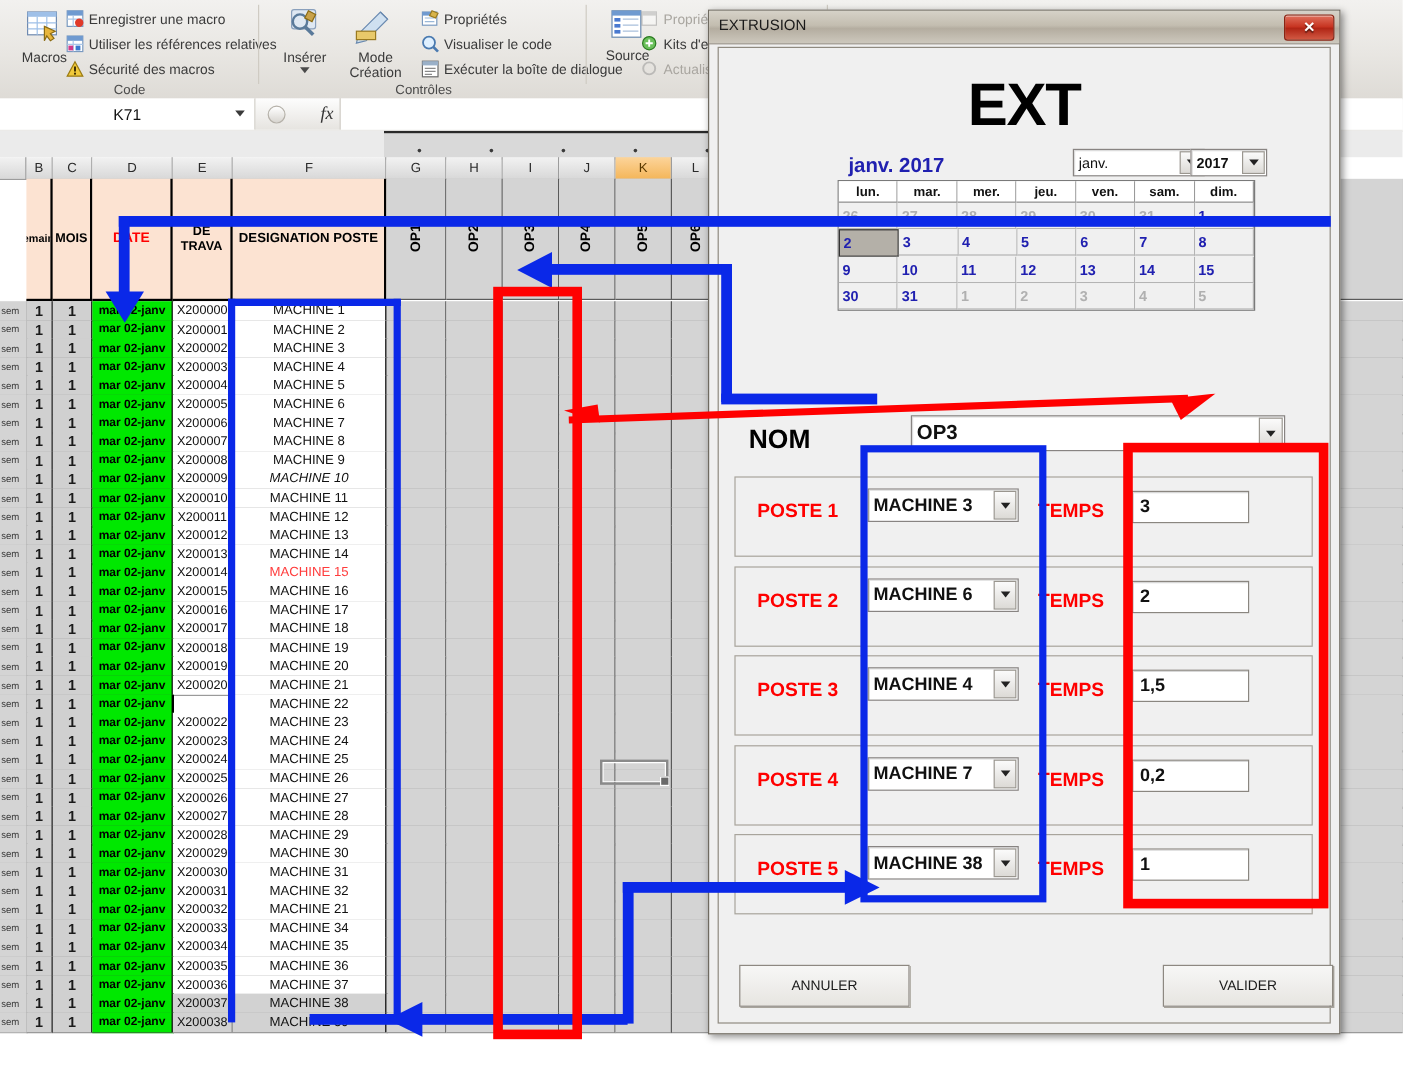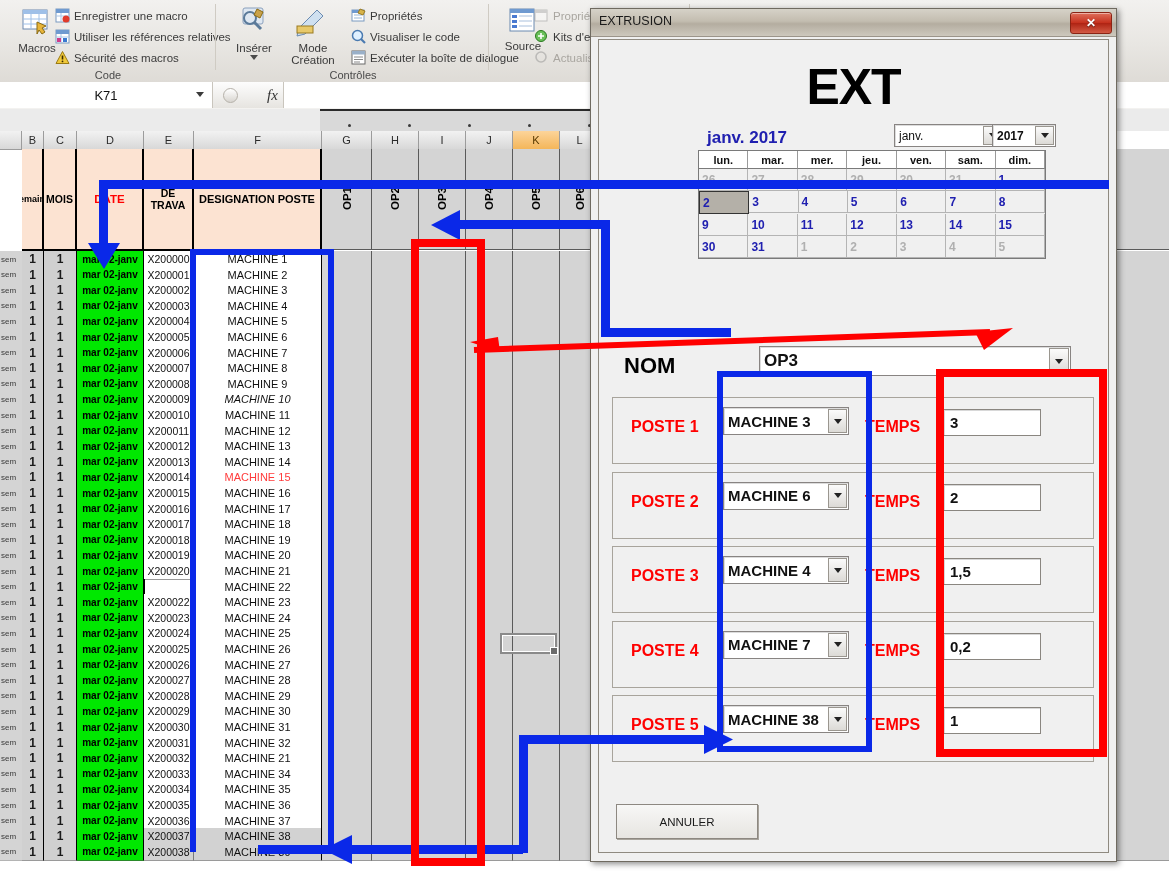--- a/index.html
+++ b/index.html
@@ -1071,20 +1071,21 @@
               <span class="ddbtn">
                 <i></i>
               </span>
             </div>
             <div class="tlabel">TEMPS</div>
             <div class="tinput">1</div>
           </div>
         </div>
 
       <div class="btn" style="left:17px;">ANNULER</div>
+      <div class="btn" style="left:370px;">VALIDER</div>
     </div>
   </div>
 
   <div class="anno bl" style="left:99px;top:180px;width:1010px;height:9px;"></div>
   <div class="anno bl" style="left:99px;top:180px;width:9px;height:65px;"></div>
   <svg class="anno" style="left:86px;top:236px;" width="36" height="34">
     <path d="M18 33 L2 7 L34 7 Z" fill="#0a28e8"></path>
   </svg>
 
   <div class="anno bl" style="left:460px;top:220px;width:150px;height:9px;"></div>

